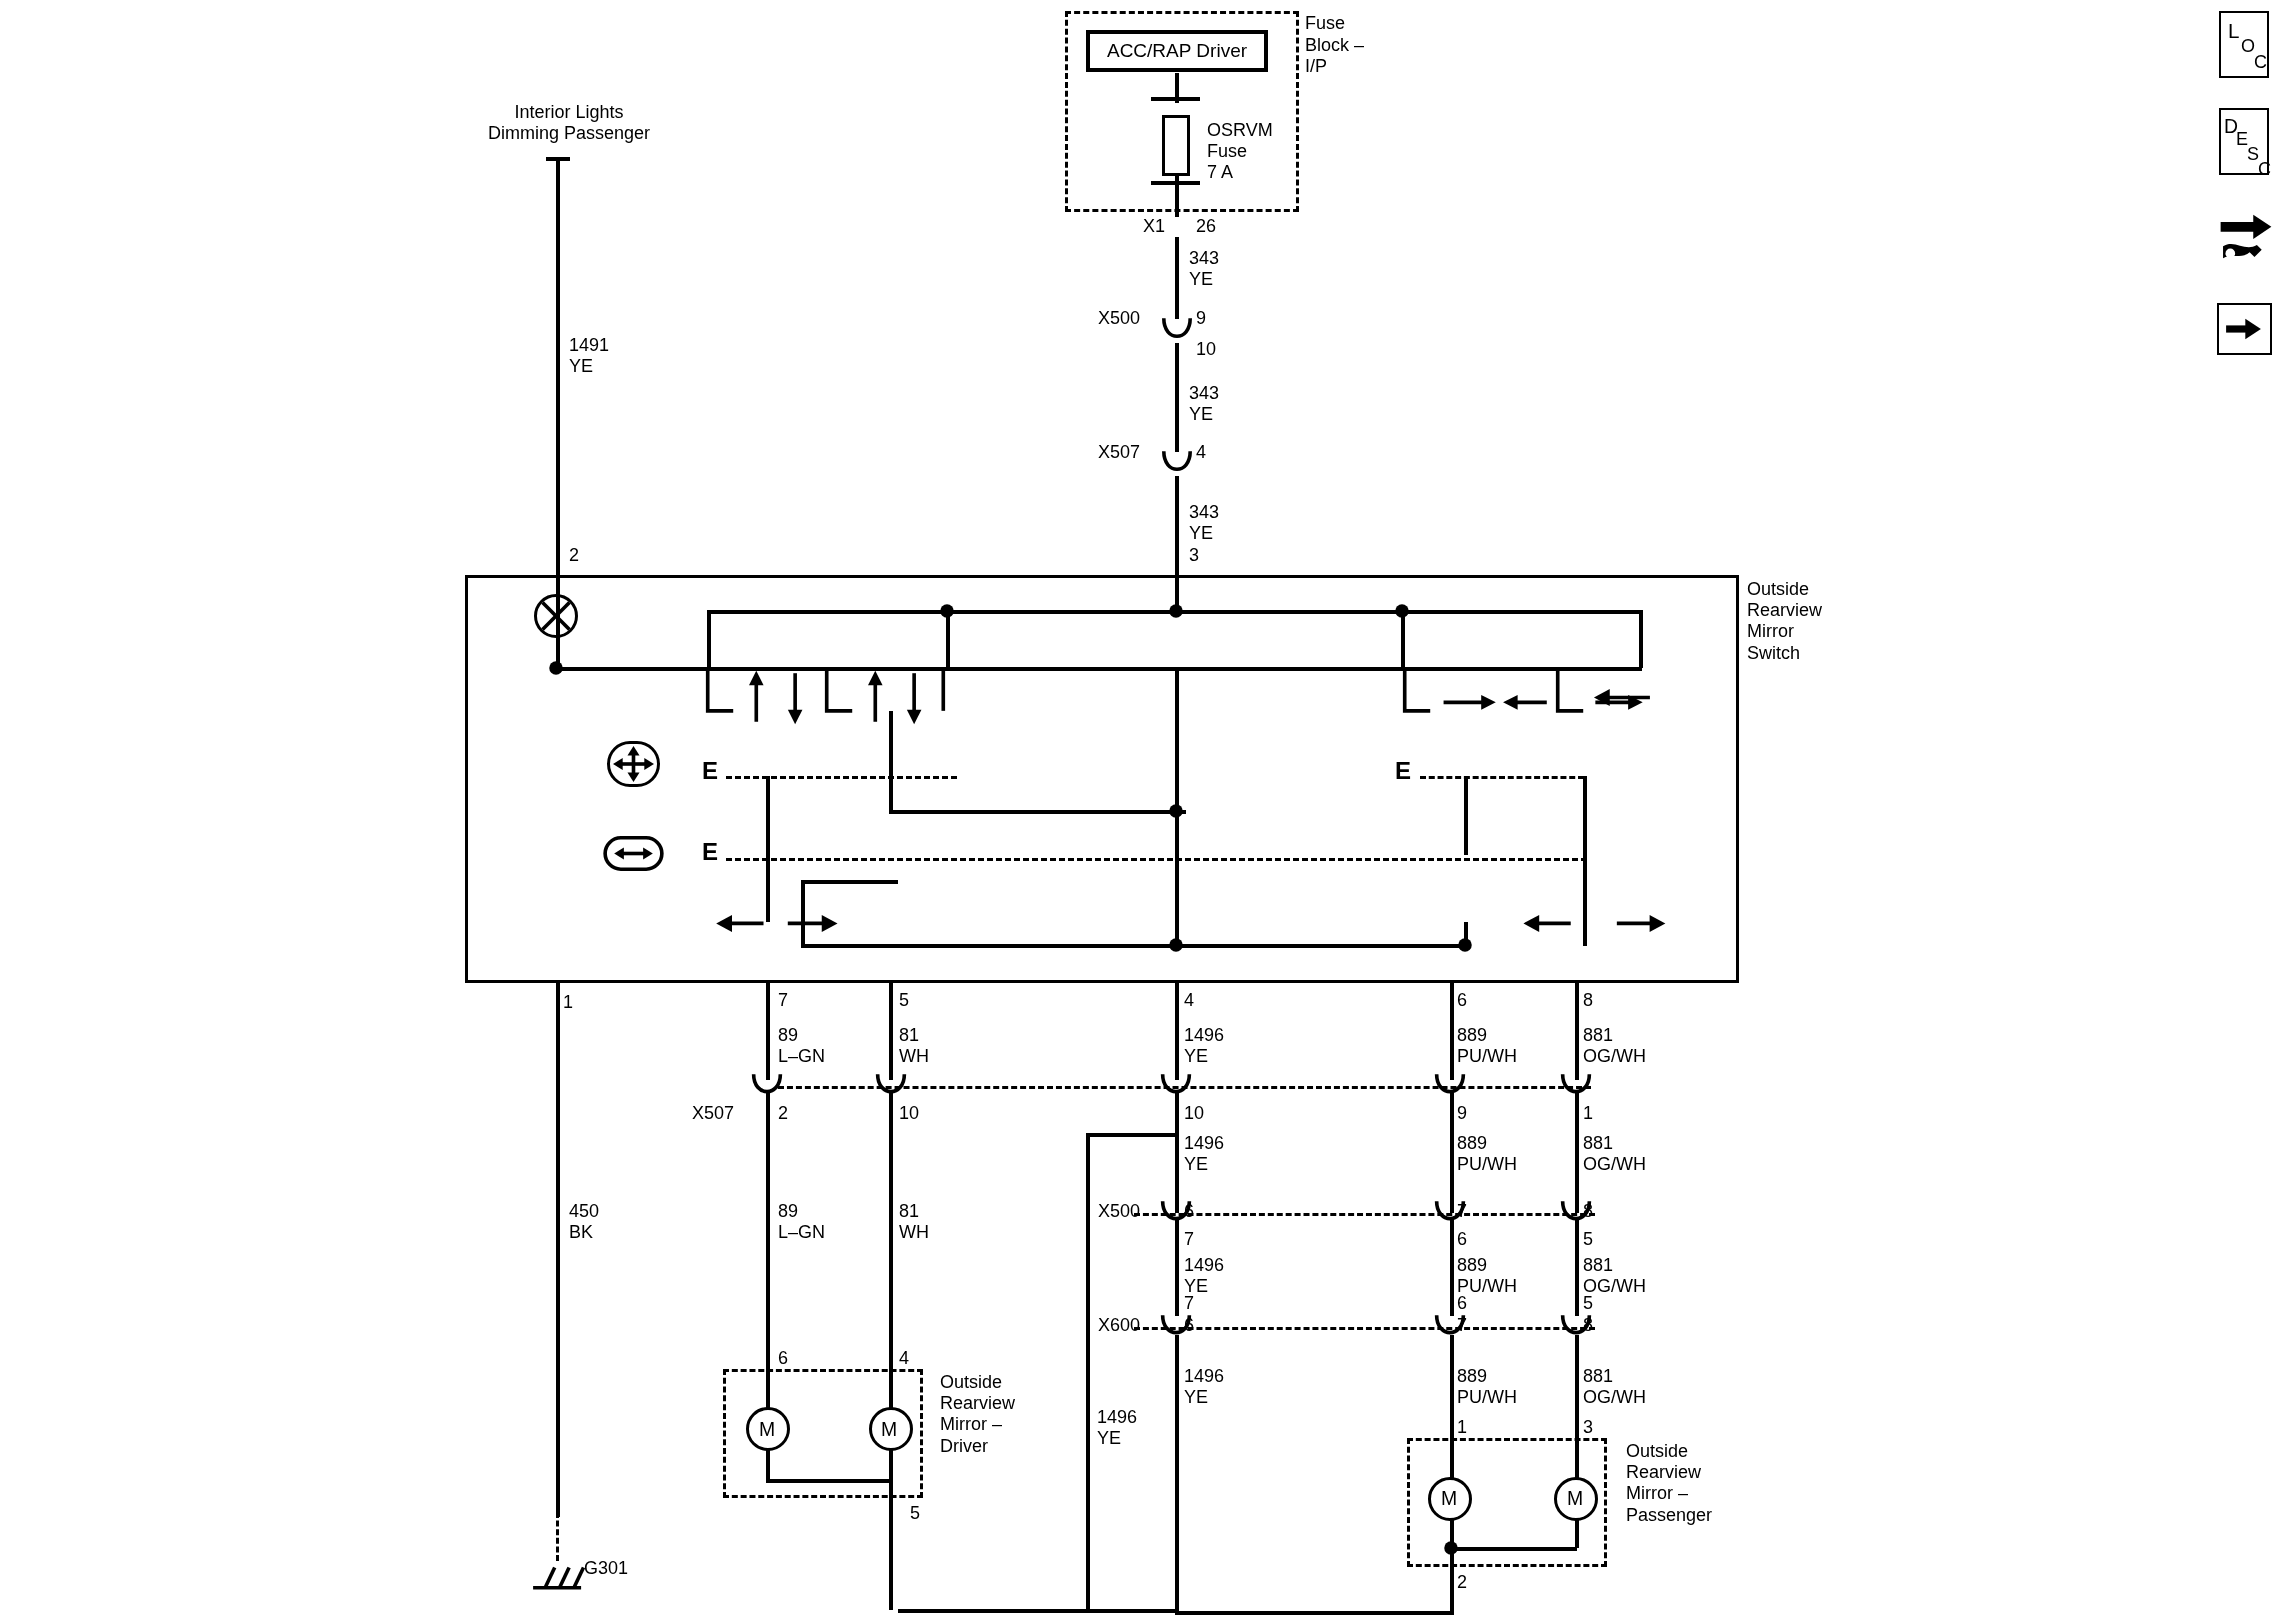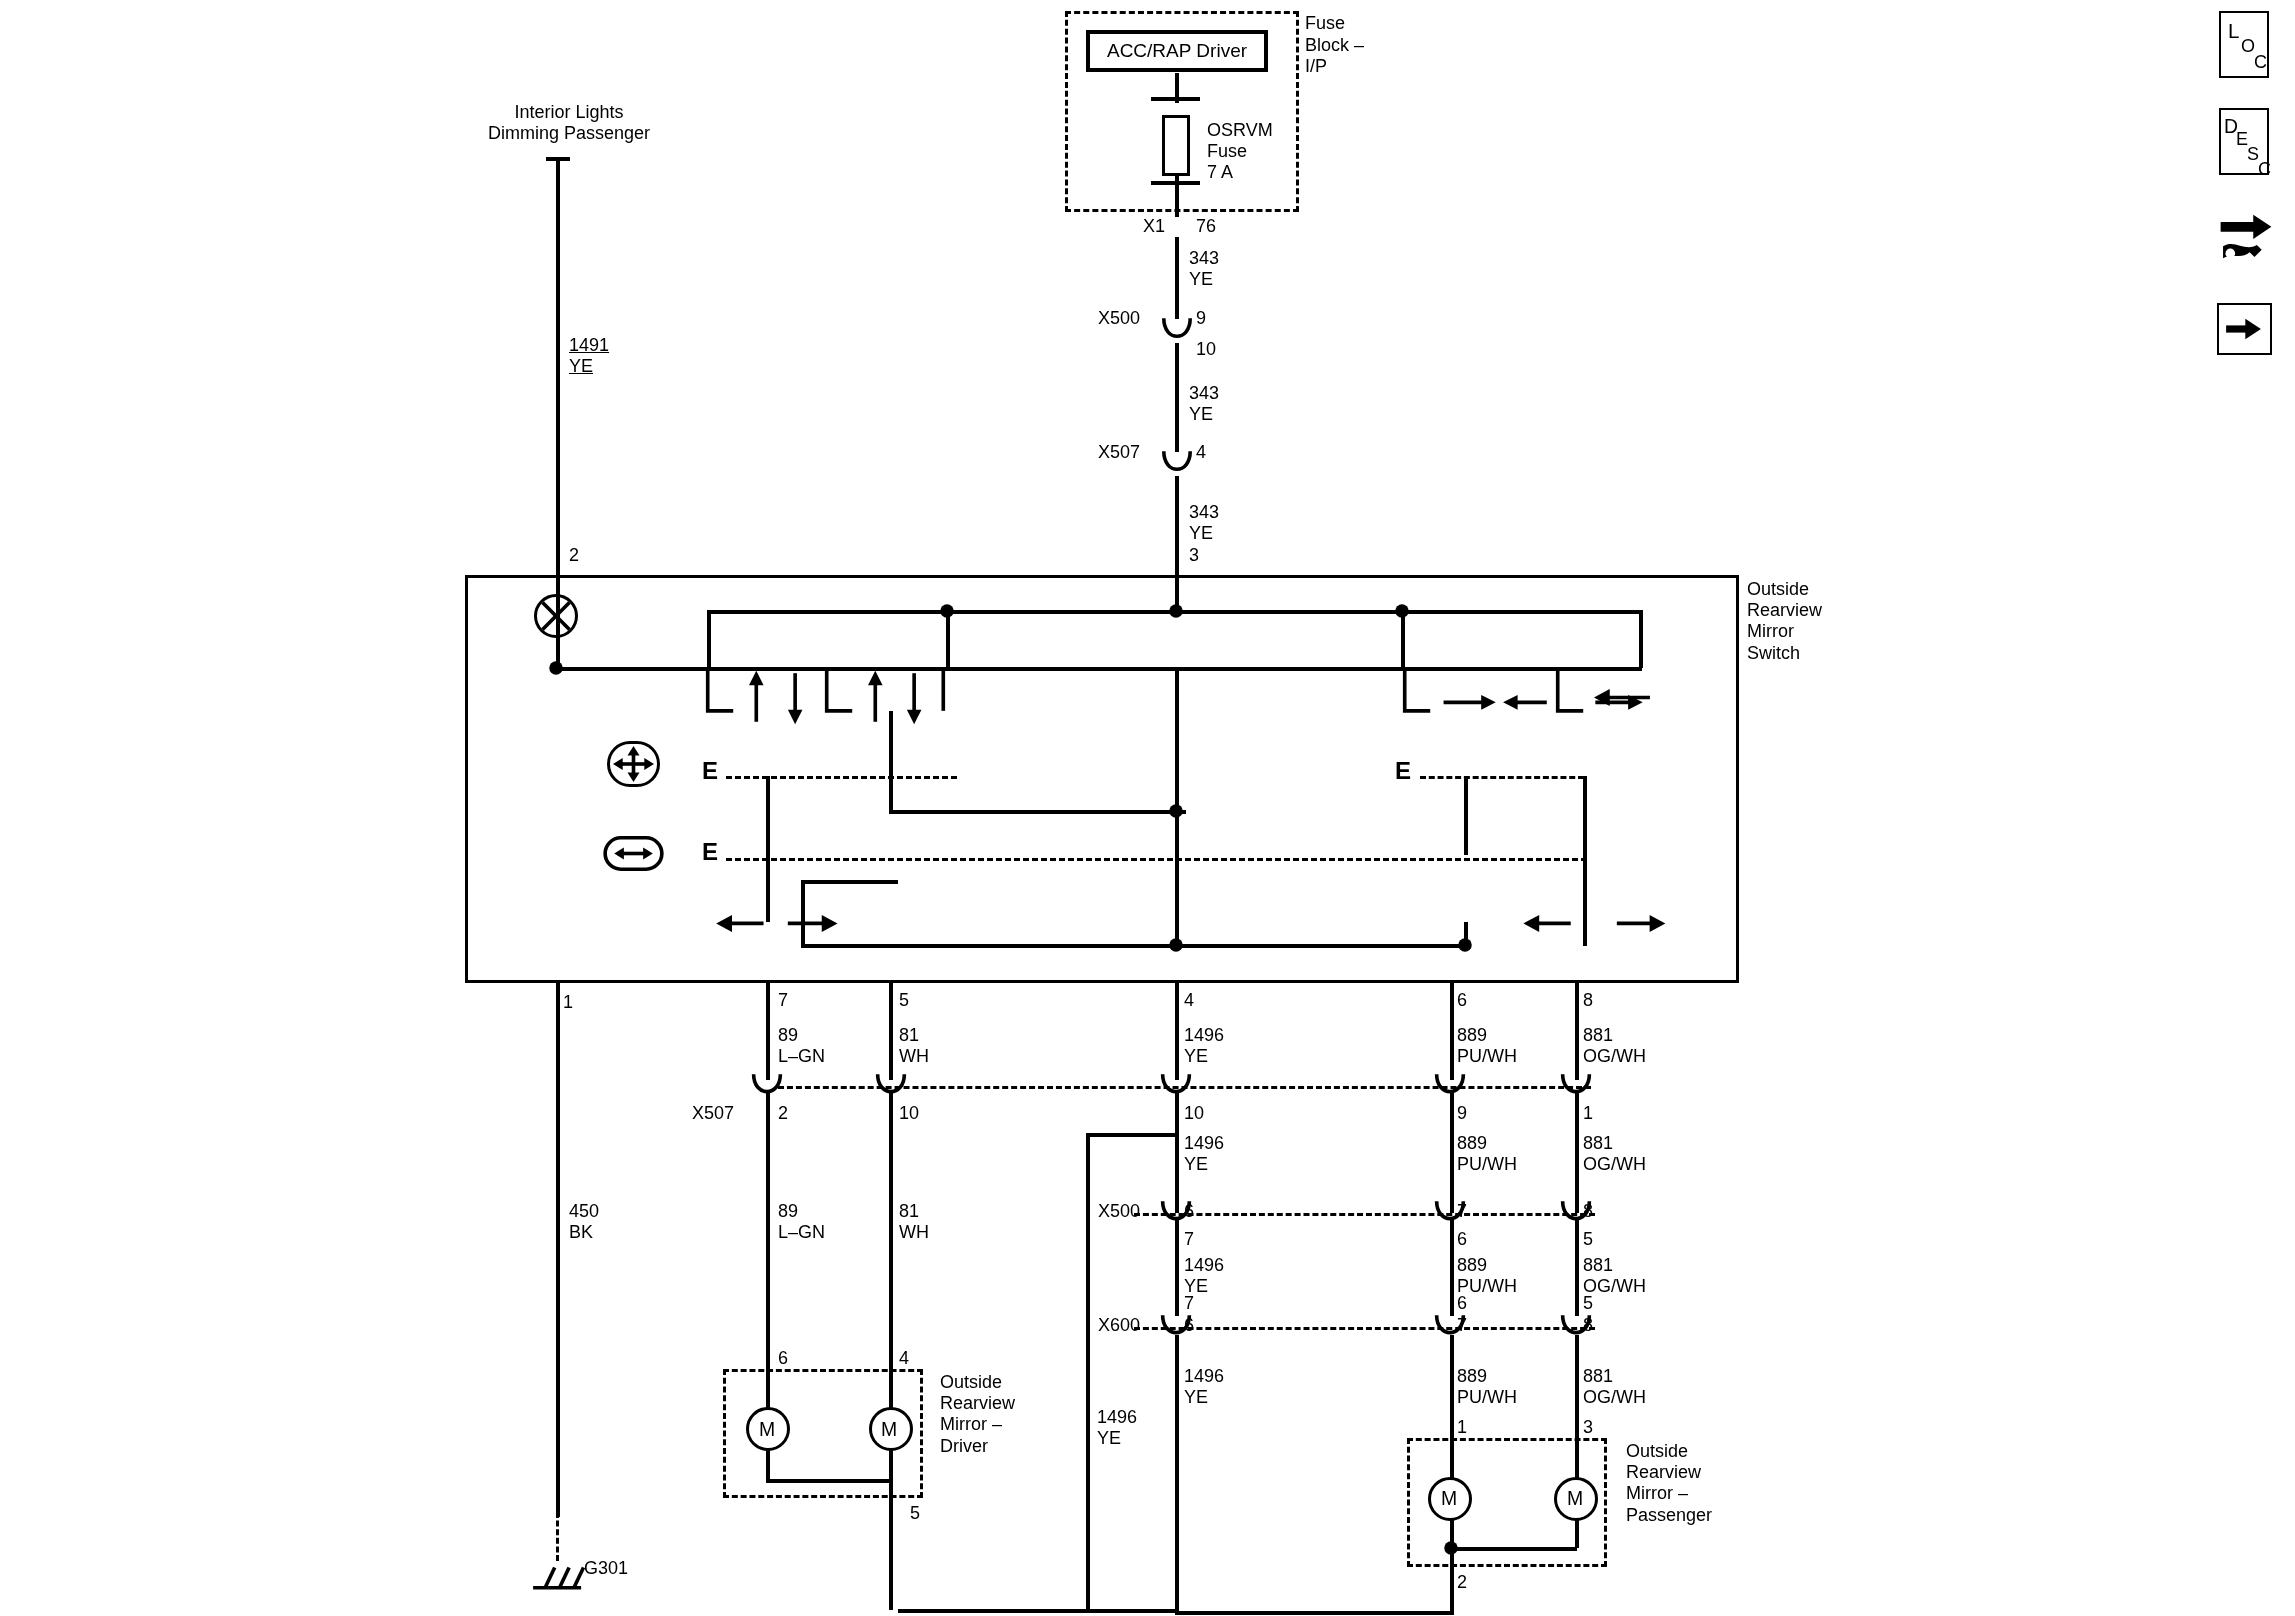--- a/index.html
+++ b/index.html
@@ -39,21 +39,21 @@
   <div class="ln vl6" style="left:1175px;top:176px;height:41px;"></div>
 
   <div class="lbl" style="left:1305px;top:13.3px;">Fuse
 Block –
 I/P</div>
   <div class="lbl" style="left:1207px;top:120px;">OSRVM
 Fuse
 7 A</div>
 
   <div class="lbl" style="left:1143px;top:216px;">X1</div>
-  <div class="lbl" style="left:1196px;top:216px;">76</div>
+  <div class="lbl" style="left:1196px;top:216px;">26</div>
   <div class="lbl" style="left:1189px;top:248px;">343
 YE</div>
 
   <div class="ln vl6" style="left:1175px;top:237px;height:82px;"></div>
 
   <div class="conn" style="left:1159px;top:317px;">
     <svg width="36" height="29" viewBox="0 0 60 48">
         <path d="M8 2 C 8 42, 52 42, 52 2" fill="none" stroke="#000" stroke-width="6"></path>
       </svg>
   </div>
@@ -75,21 +75,21 @@
 
   <div class="ln vl6" style="left:1175px;top:476px;height:130px;"></div>
   <div class="lbl" style="left:1189px;top:502px;">343
 YE</div>
   <div class="lbl" style="left:1189px;top:545px;">3</div>
 
   <div class="lbl" style="left:488px;top:102px;text-align:center;">Interior Lights
 Dimming Passenger</div>
   <div class="ln hl6" style="left:546px;top:157px;width:24px;"></div>
   <div class="ln vl6" style="left:556px;top:157px;height:479px;"></div>
-  <div class="lbl" style="left:569px;top:335px;text-decoration:underline;">1491
+  <div class="lbl" style="left:569px;top:335px;">1491
 YE</div>
   <div class="lbl" style="left:569px;top:545px;">2</div>
 
   <div class="box" style="left:465px;top:575px;width:1274px;height:408px;border-width:3.6px;"></div>
   <div class="lbl" style="left:1747px;top:579px;">Outside
 Rearview
 Mirror
 Switch</div>
 
   <div class="circ" style="left:534px;top:594px;width:44px;height:44px;"></div>

